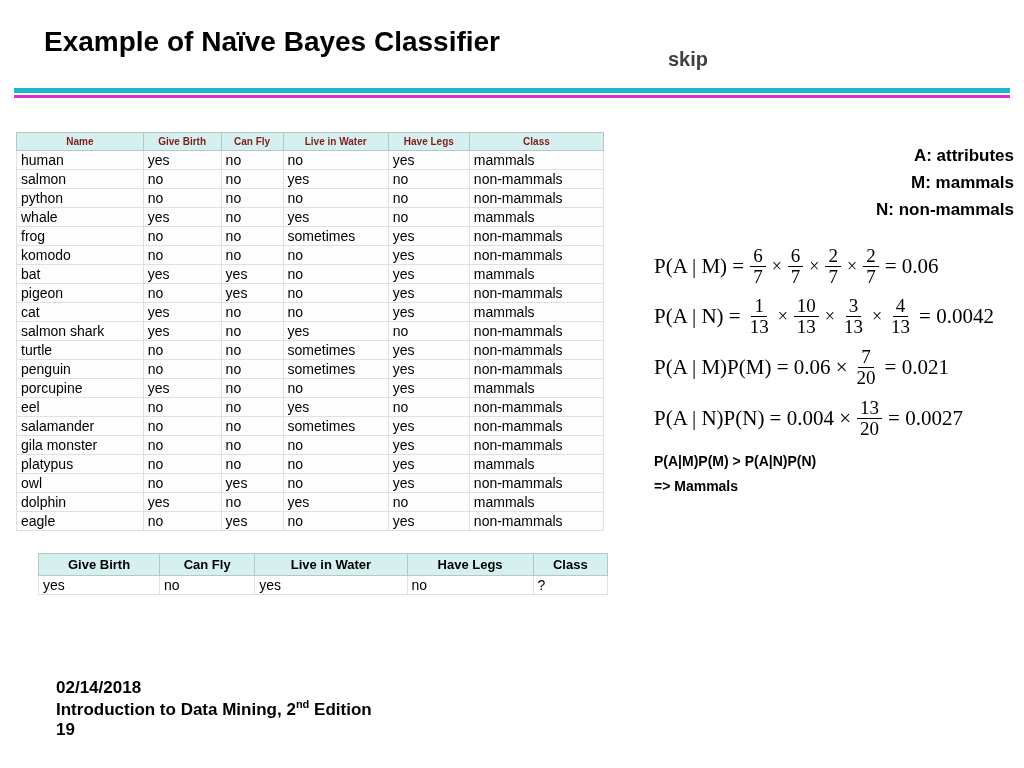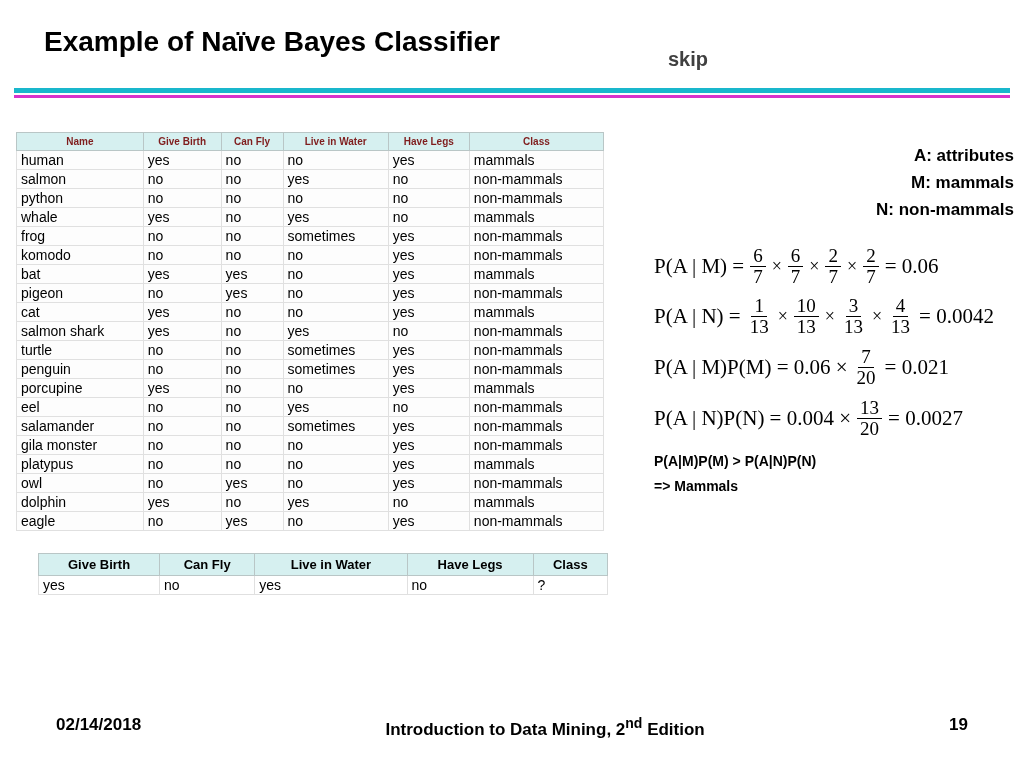--- a/index.html
+++ b/index.html
@@ -123,22 +123,23 @@
   .footer {
     position: absolute;
     left: 0; bottom: 28px;
     width: 100%;
     display: flex;
     justify-content: space-between;
     padding: 0 56px 0 56px;
     font-family: Tahoma, Verdana, sans-serif;
     font-weight: 700;
     font-size: 17px;
-  }
-  .footer .sup { font-size: 14px; vertical-align: super; }
+    flex-direction: column;
+  }
+  .footer .sup { font-size: 11px; vertical-align: super; }
 </style>
 </head>
 <body>
 
 <div class="title">Example of Naïve Bayes Classifier</div>
 <div class="skip">skip</div>
 
 <div class="rule">
   <div class="bar1"></div>
     <div class="bar2"></div>

